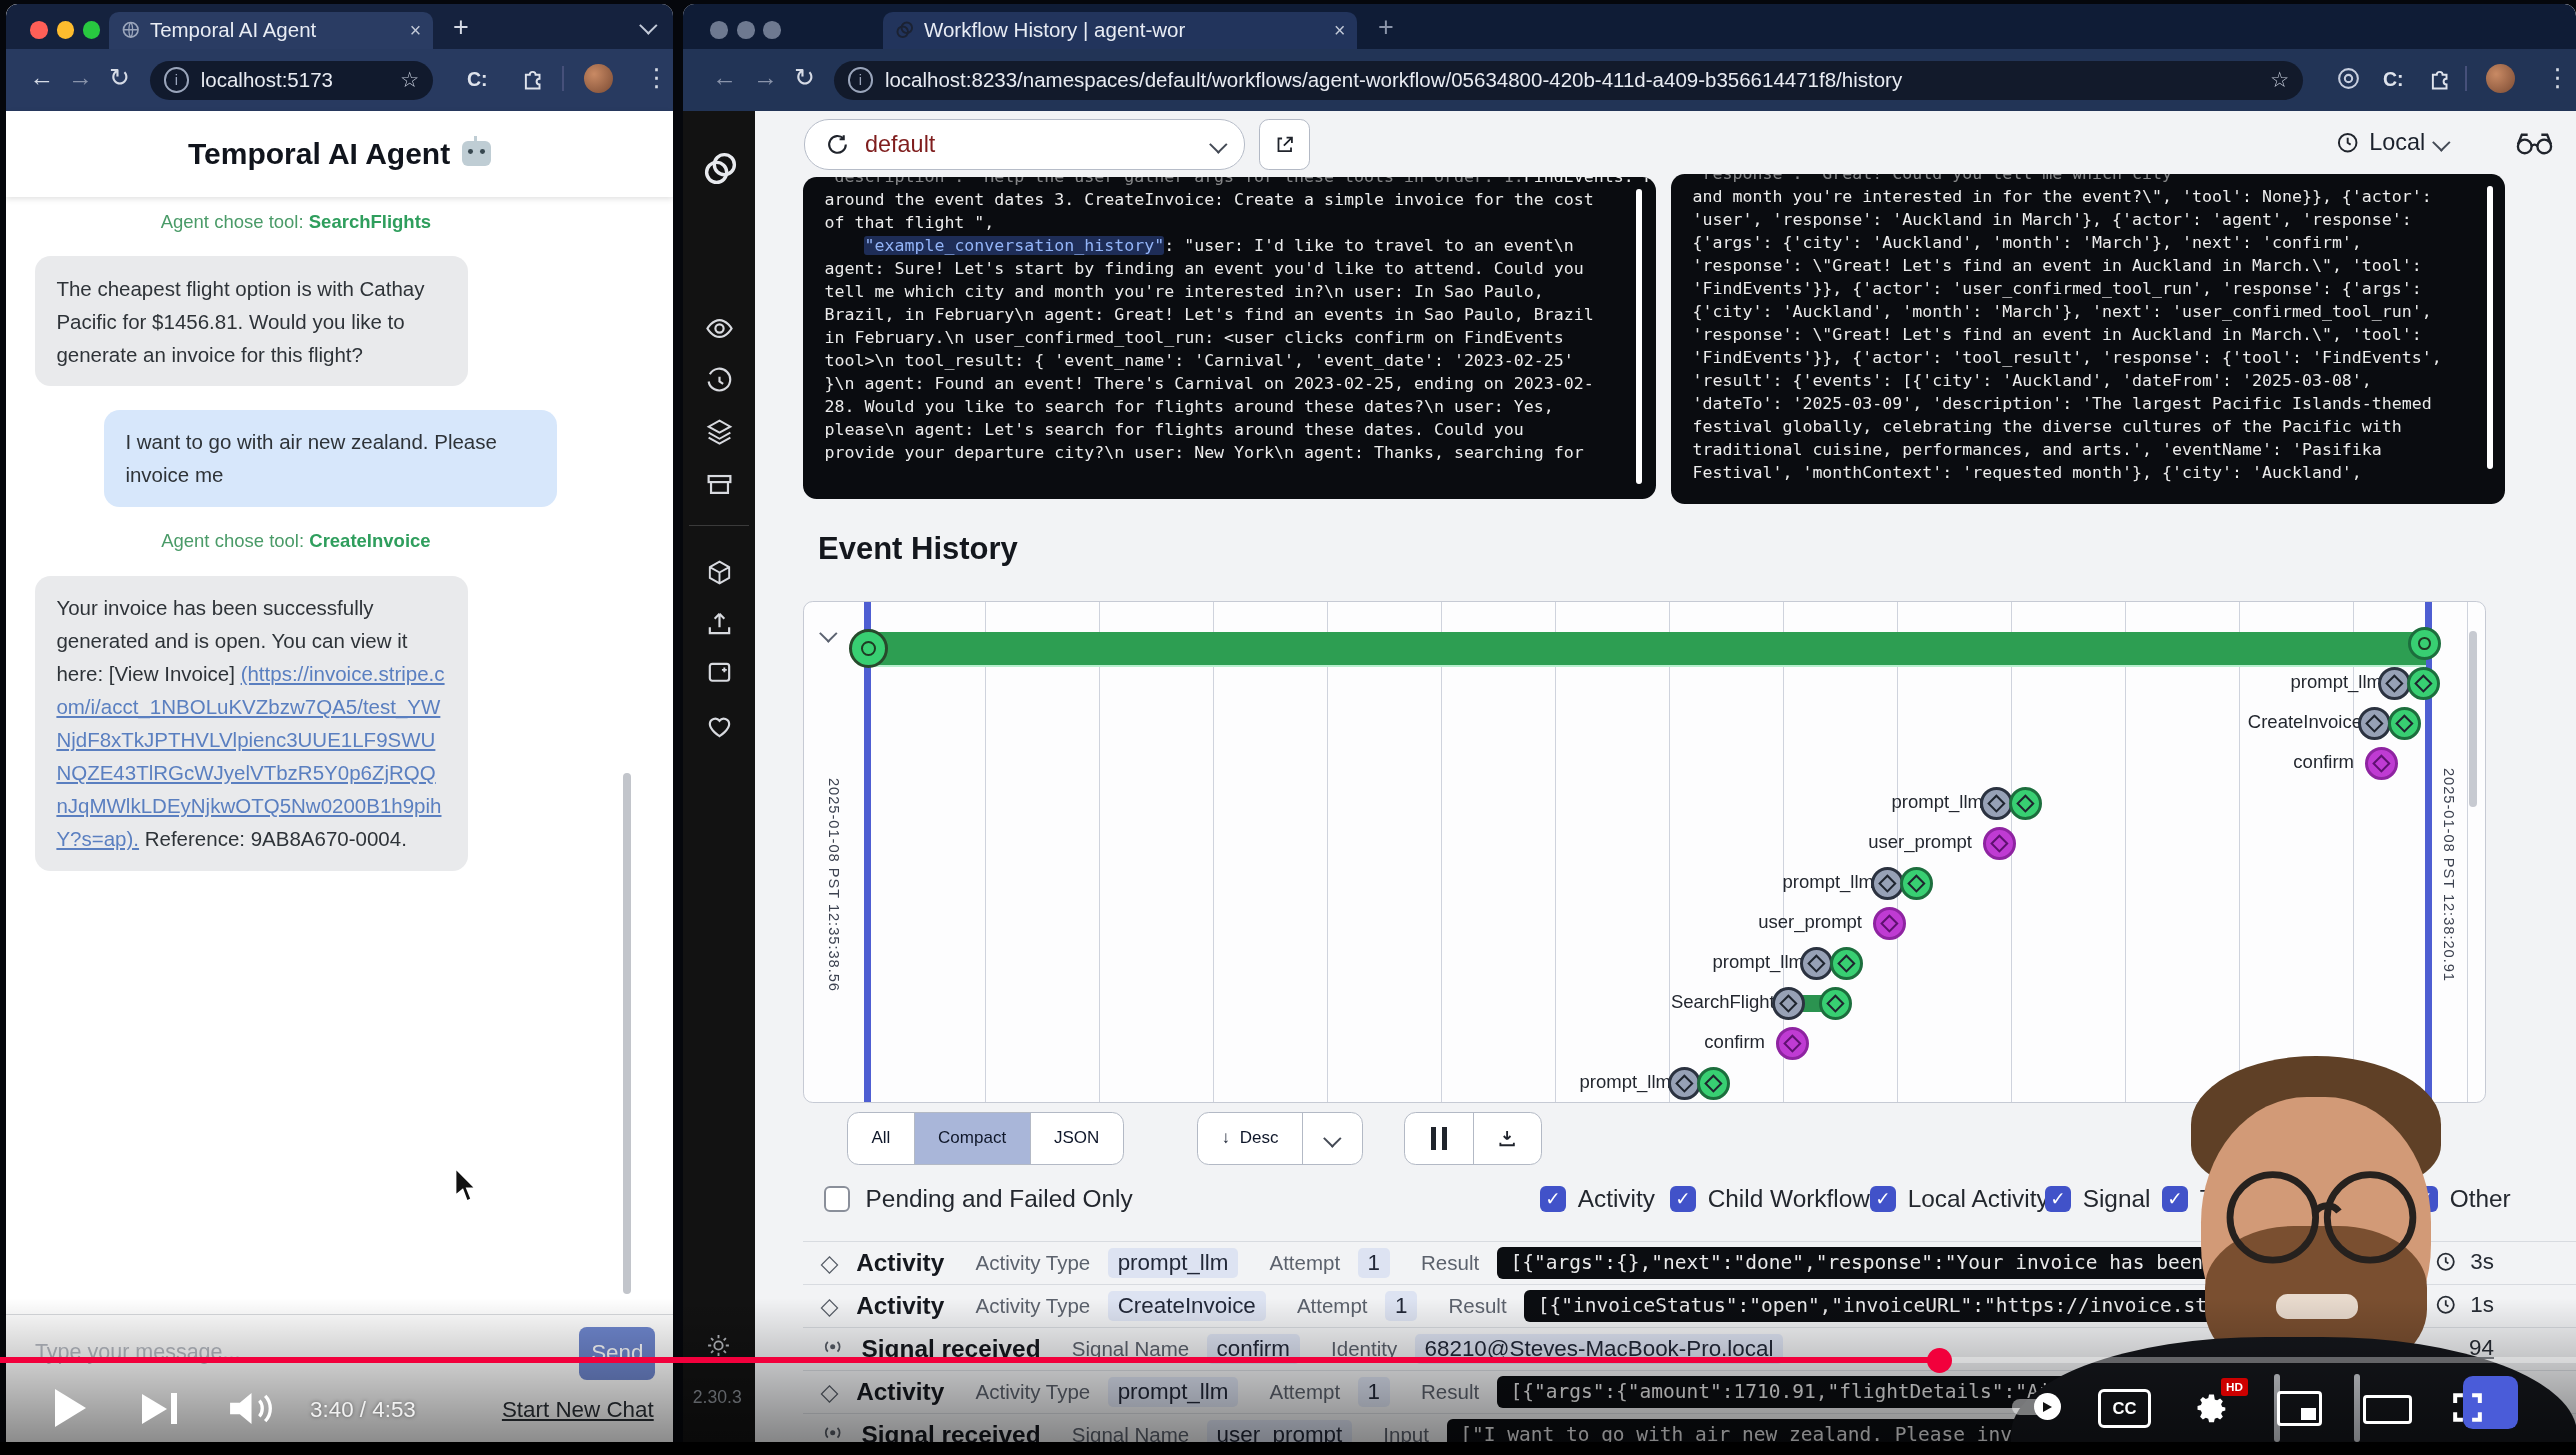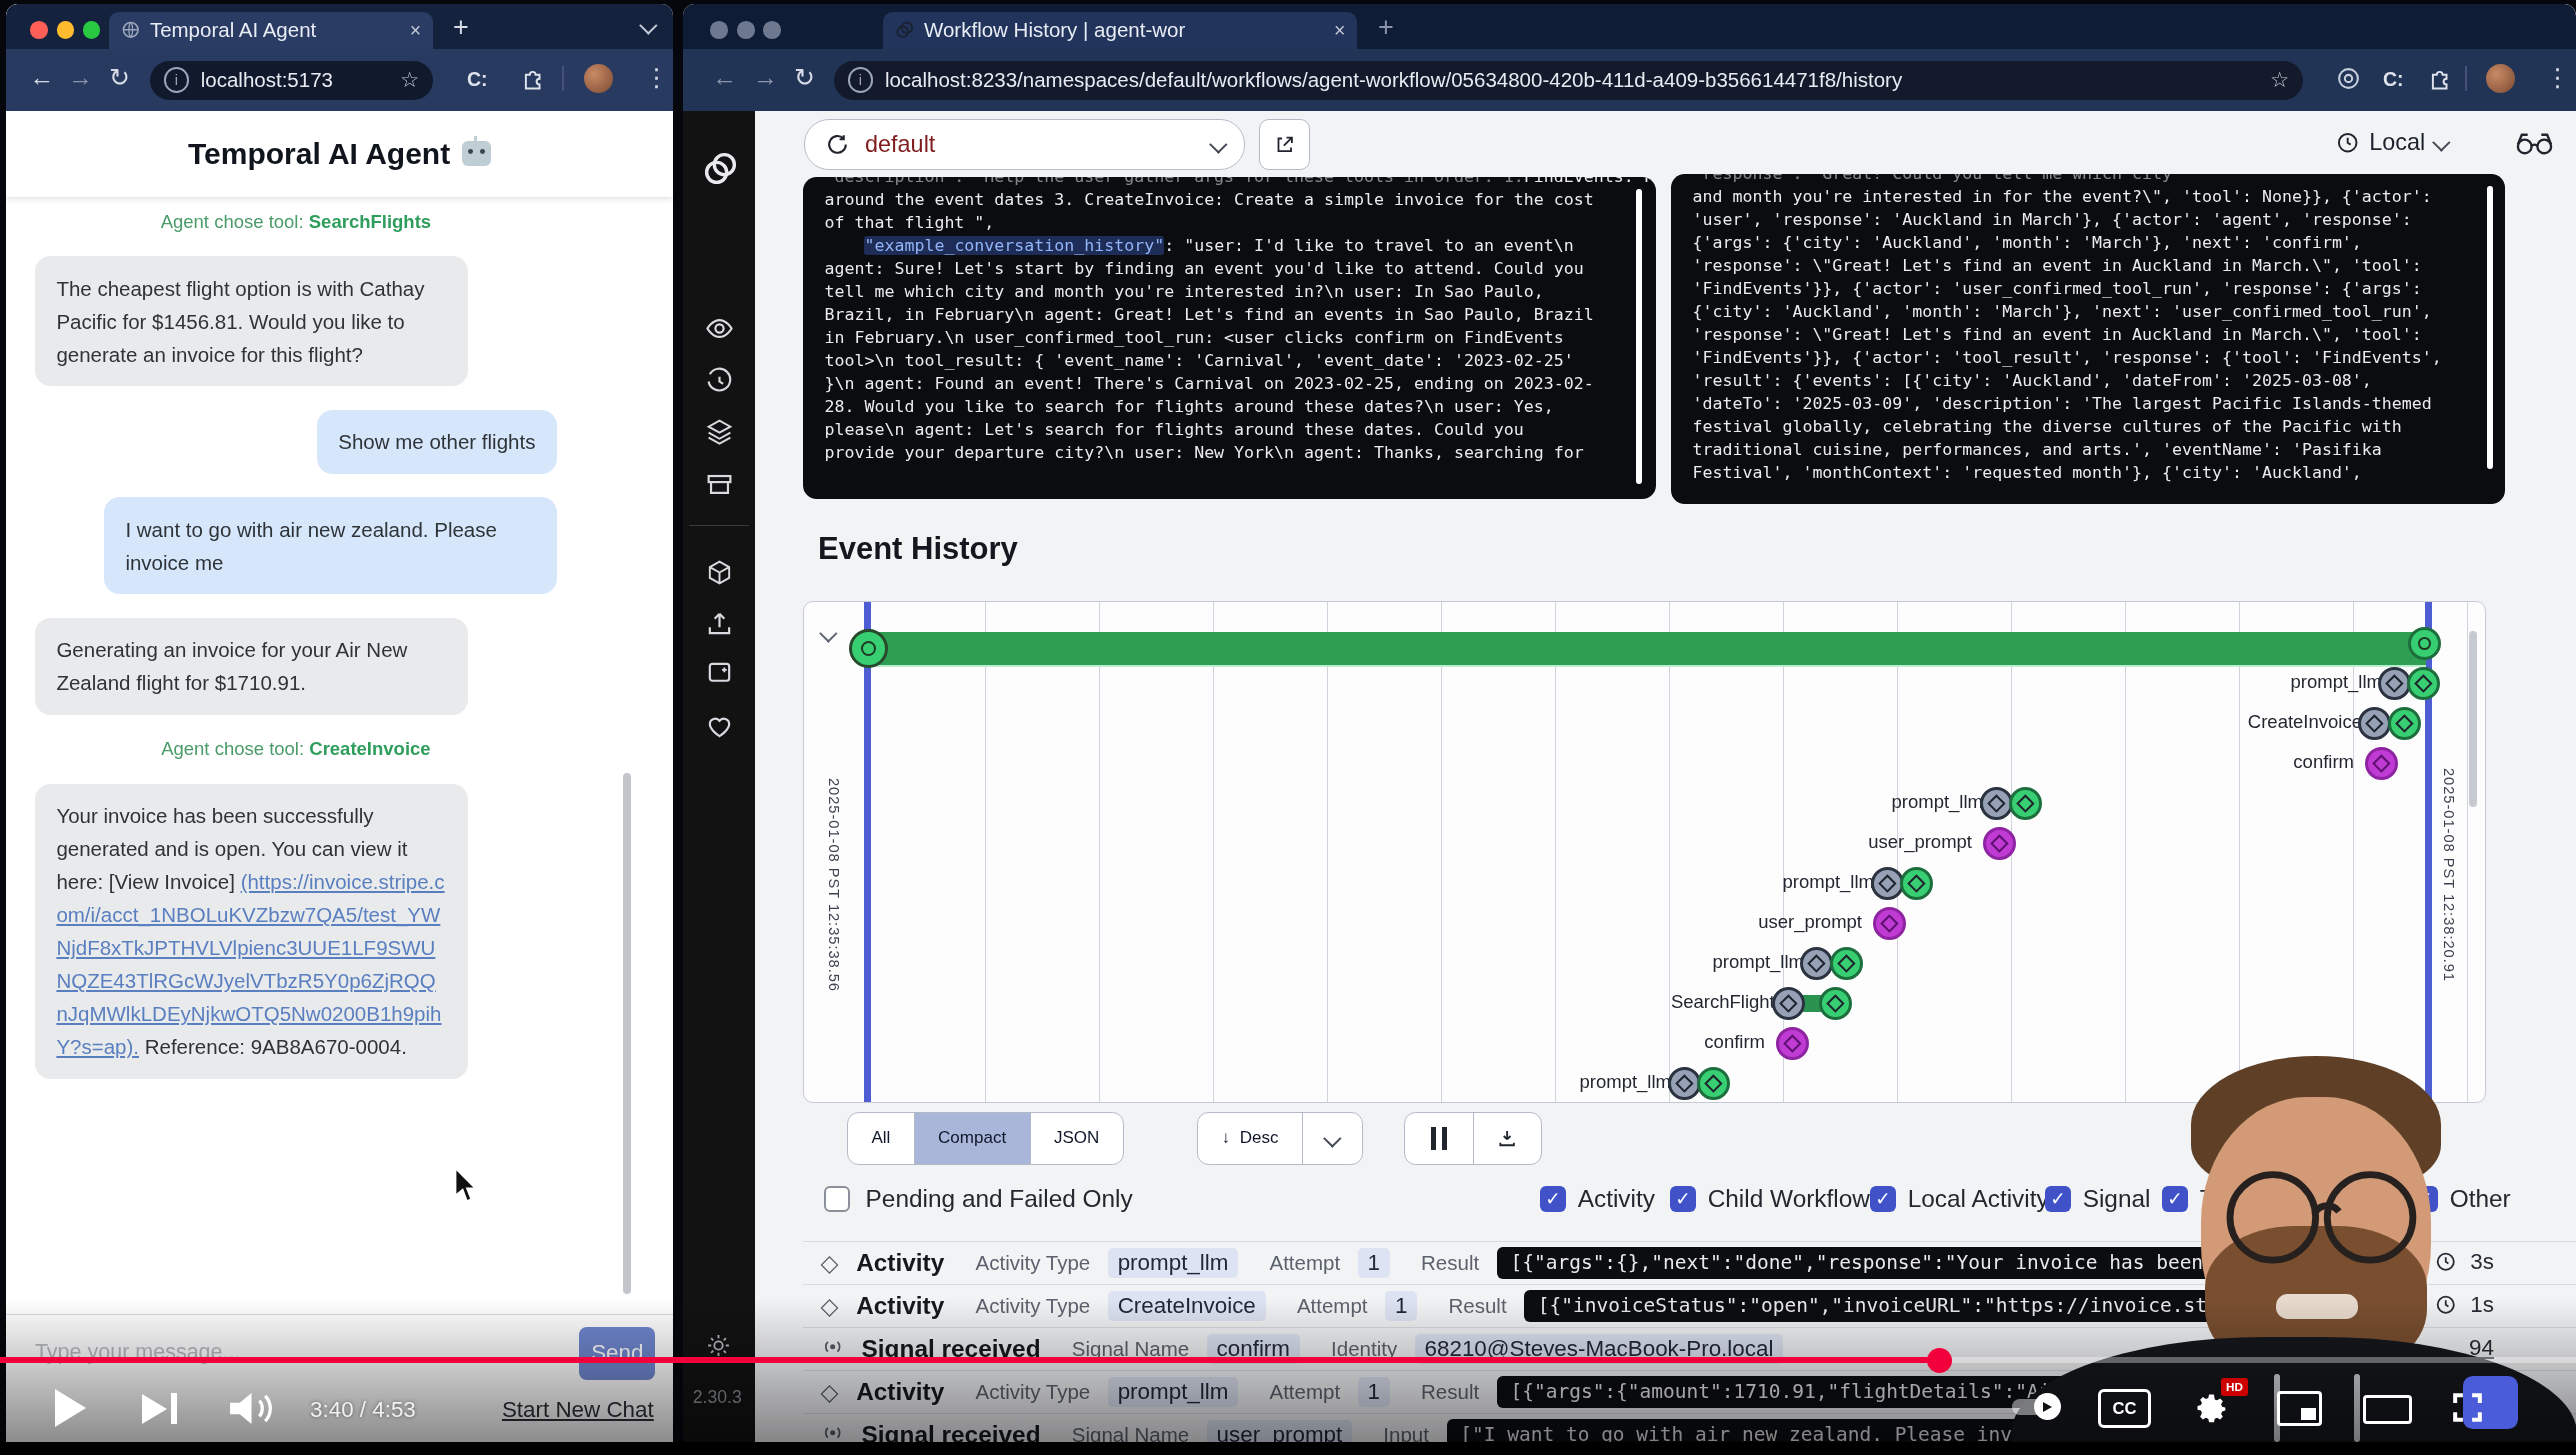--- a/index.html
+++ b/index.html
@@ -111,23 +111,21 @@
       <span class="chat-title">Temporal AI Agent</span>
       <span style="display:inline-block;width:29px;height:25px;background:#bfcdd4;border-radius:5.9px;position:relative;">
         <span style="position:absolute;left:5.9px;top:7.8px;width:4.9px;height:4.9px;border-radius:50%;background:#37474f;"></span>
         <span style="position:absolute;right:5.9px;top:7.8px;width:4.9px;height:4.9px;border-radius:50%;background:#37474f;"></span>
         <span style="position:absolute;left:11.7px;top:-5.9px;width:3.9px;height:5.9px;background:#bfcdd4;"></span>
       </span>
     </div>
     <div id="chat-list" class="abs" style="left:0;top:193px;width:586px;height:1118px;overflow:hidden;display:flex;flex-direction:column;gap:23.4px;padding:13.7px 35px 0 29px;box-sizing:border-box;">
     <div class="toollbl"><span>Agent chose tool: </span><b>SearchFlights</b></div>
         <div class="bubble agent">The cheapest flight option is with Cathay Pacific for $1456.81. Would you like to generate an invoice for this flight?</div>
-        <div class="bubble user">Show me other flights</div>
         <div class="bubble user">I want to go with air new zealand. Please invoice me</div>
-        <div class="bubble agent">Generating an invoice for your Air New Zealand flight for $1710.91.</div>
         <div class="toollbl"><span>Agent chose tool: </span><b>CreateInvoice</b></div>
         <div class="bubble agent"><span>Your invoice has been successfully generated and is open. You can view it here: [View Invoice] </span><a class="linktxt">(https://invoice.stripe.com/i/acct_1NBOLuKVZbzw7QA5/test_YWNjdF8xTkJPTHVLVlpienc3UUE1LF9SWUNQZE43TlRGcWJyelVTbzR5Y0p6ZjRQQnJqMWlkLDEyNjkwOTQ5Nw0200B1h9pihY?s=ap).</a><span> Reference: 9AB8A670-0004.</span></div>
       </div>
     <div class="abs" style="left:617px;top:769px;width:7.8px;height:521px;background:#c2c5cb;border-radius:3.9px;"></div>
 
     <div class="abs" style="left:0;top:1310px;width:667px;height:78px;border-top:1.5px solid #d8dadd;background:#fff;">
       <span style="position:absolute;left:29px;top:25px;font-size:21.5px;color:#b7bbc3;">Type your message...</span>
       <div style="position:absolute;right:17.6px;top:11.7px;width:76px;height:53px;background:#6f87cf;border-radius:7.8px;color:#fff;font-size:22.4px;display:flex;align-items:center;justify-content:center;">
         <span>Send</span>
       </div>

